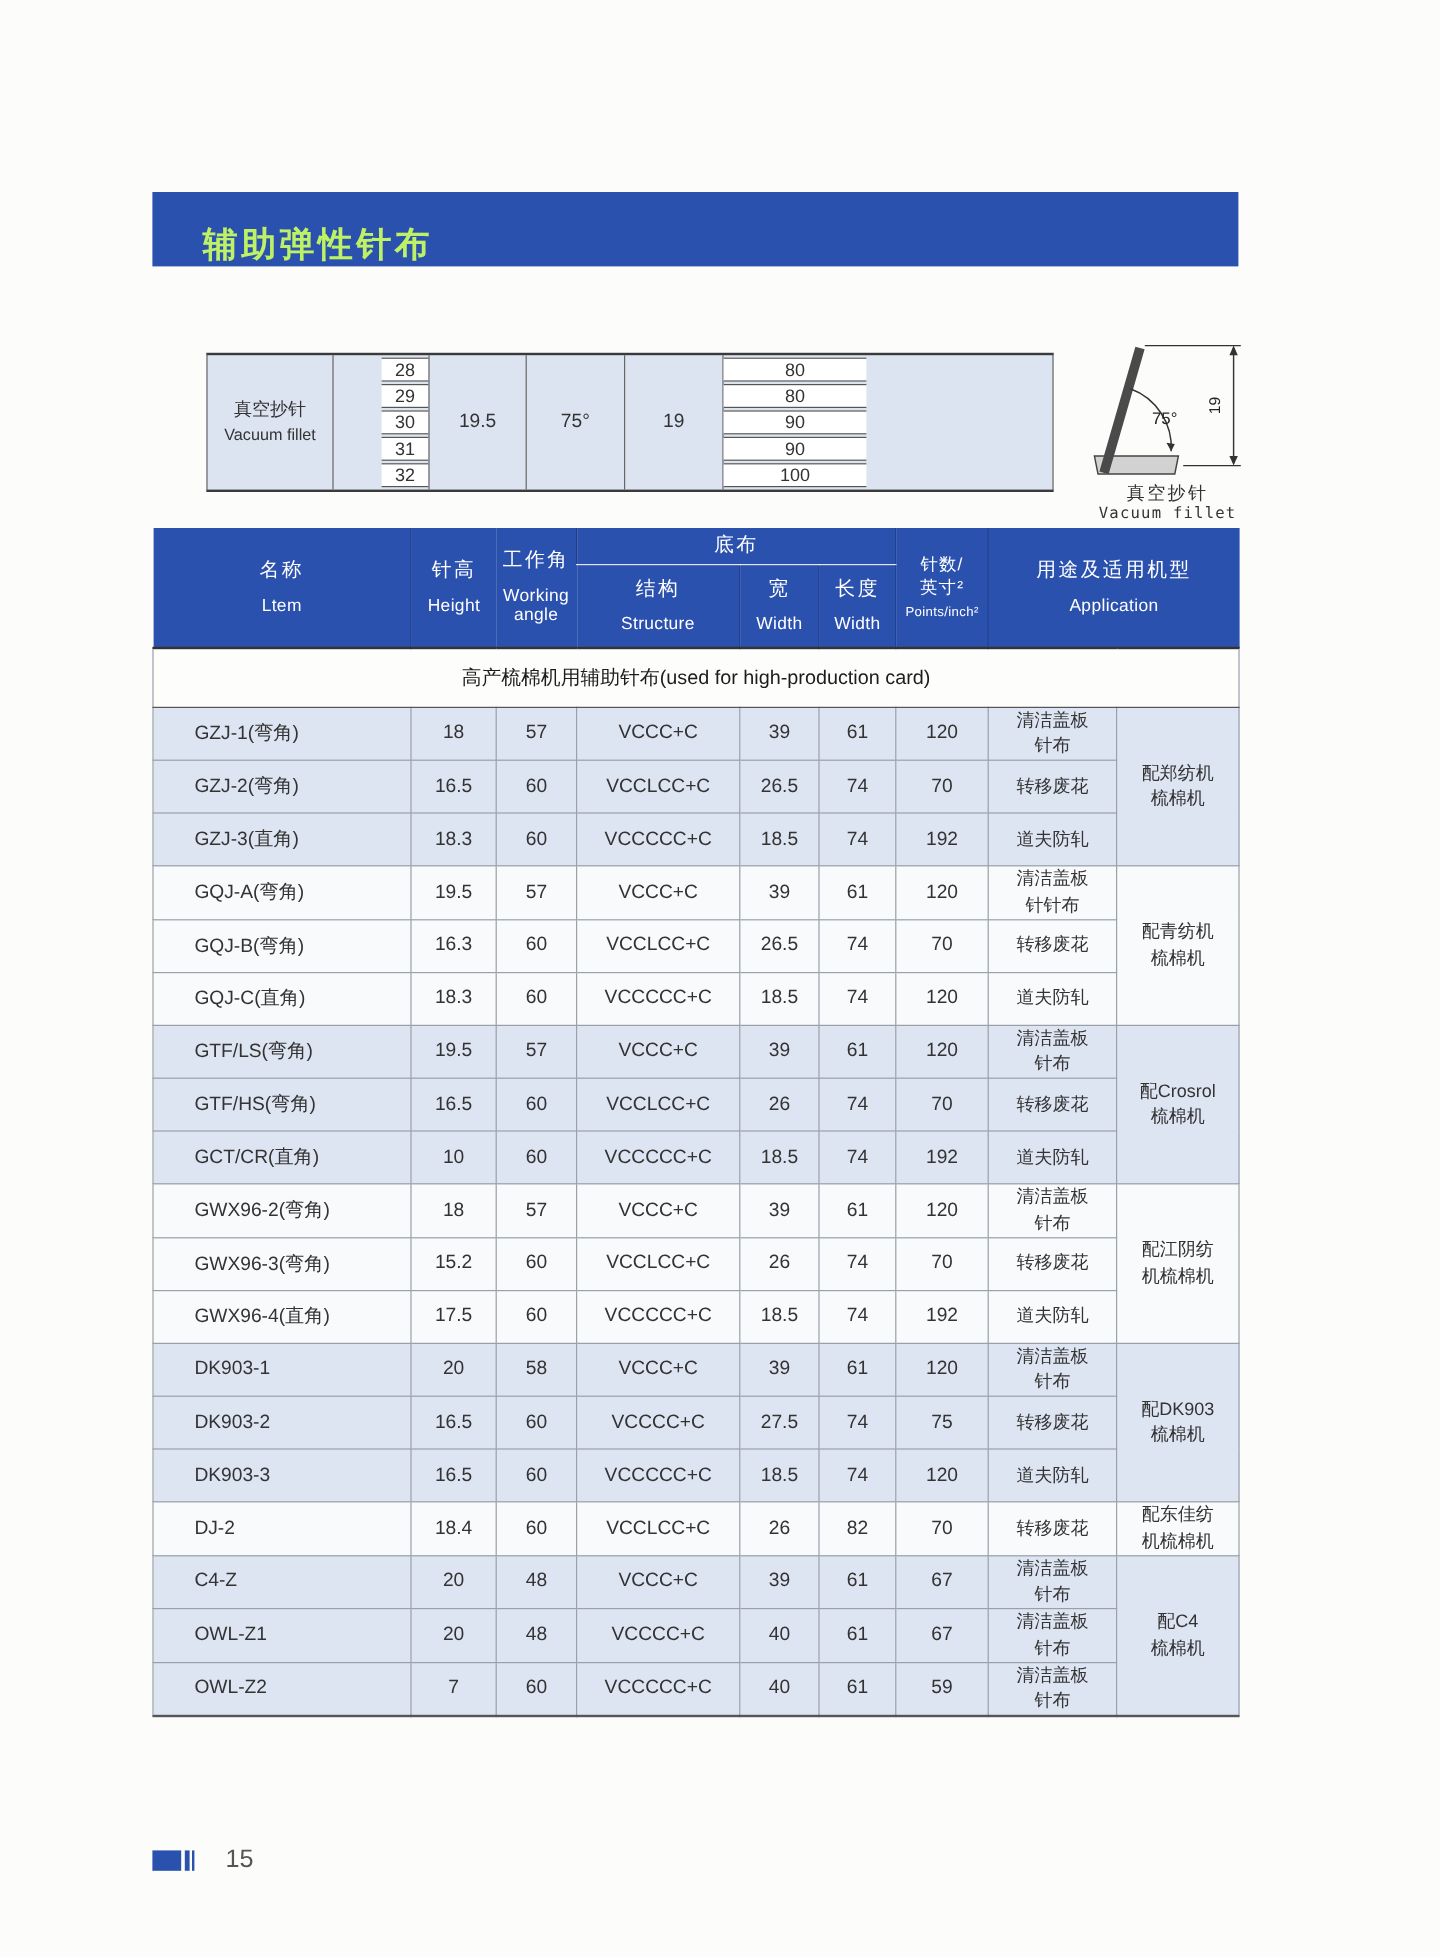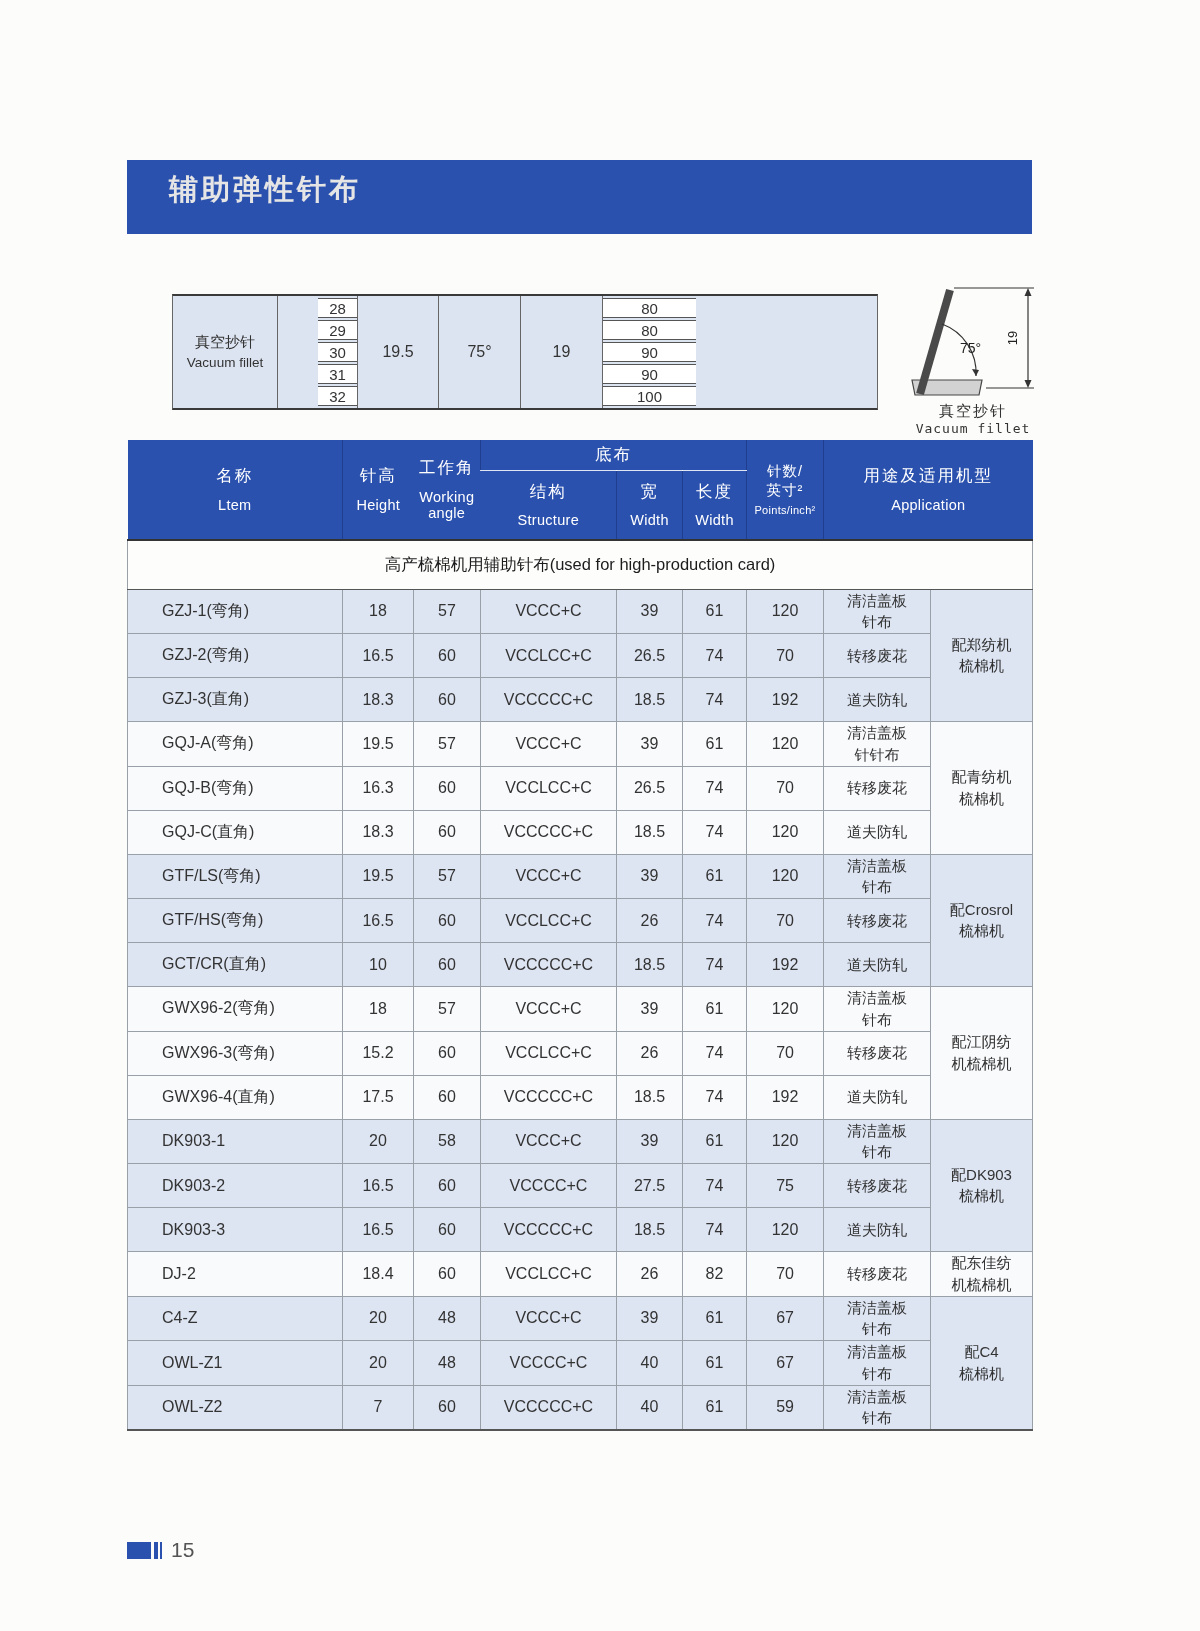--- a/index.html
+++ b/index.html
@@ -1,21 +1,21 @@
 <!DOCTYPE html>
 <html><head>
 <meta charset="utf-8">
 <style>
   * { margin:0; padding:0; box-sizing:border-box; }
   body { font-family:"Liberation Sans", sans-serif; background:#e8e8e8; }
   .page { position:relative; width:1200px; height:1631px; background:#fcfcfa; margin:0 auto; overflow:hidden; }
 
   
-  .banner { position:absolute; left:127px; top:160px; width:905px; height:74px;
-            background:#2b51ae; color:#e5e5e5; padding:10px 0 0 42px; }
+  .banner { position:absolute; left:127px; top:160px; width:905px; height:62px;
+            background:#2b51ae; color:#bef264; padding:24px 0 0 42px; }
   .banner-title { font-size:29px; font-weight:bold; letter-spacing:3px; }
   .banner-subtitle { font-size:13px; font-weight:bold; margin-top:2px; letter-spacing:0.2px; }
 
   
   .top-table { position:absolute; left:172px; top:294px; width:706px; height:116px;
                display:flex; background:#dde4f1;
                border-top:2px solid #3a3a3a; border-bottom:2px solid #3a3a3a;
                border-left:1px solid #666; border-right:1px solid #666;
                color:#333; }
   .tt-col { border-left:1px solid #666; display:flex; flex-direction:column;
@@ -24,21 +24,21 @@
   .tt-label { width:104px; font-size:15px; line-height:1.5; text-align:center; }
   .tt-label .en { font-size:13.5px; }
   .tt-boxes { justify-content:flex-start; padding:2px 0; gap:2px; }
   .tt-box { width:100%; flex:1; background:#fff; border-top:1px solid #555; border-bottom:1px solid #555;
             display:flex; align-items:center; justify-content:center; font-size:15px; }
   .tt-wire  { width:80px;padding-left:40px; }
   .tt-dia   { width:84px; }
   .tt-h     { width:81px; font-size:16px; }
   .tt-angle { width:82px; font-size:16px; }
   .tt-base  { width:82px; font-size:16px; }
-  .tt-points{ width:94px; }
+  .tt-points{ width:120px; }
   .tt-back  { flex:1; font-size:14.5px; line-height:1.45; text-align:center; }
   .tt-back .en { font-size:13.5px; white-space:pre-line; }
 
   
   .diagram { position:absolute; left:893px; top:278px; width:160px; text-align:center; color:#333; }
   .diagram svg { display:block; margin:0 auto; }
   .diagram-caption-zh { font-size:15px; letter-spacing:2px; margin-top:2px; }
   .diagram-caption-en { font-size:13px; font-family:"DejaVu Sans Mono", monospace; letter-spacing:1px; }
 
   
@@ -66,21 +66,21 @@
   tbody tr.group-start td { border-top:1.6px solid #6b7077; }
   td.cell-name { text-align:left; padding-left:34px; }
   td.cell-usage, td.cell-app { font-size:15px; white-space:pre-line; line-height:1.45; }
   table.main tbody { border-bottom:2px solid #555; }
 
   
   .footer { position:absolute; left:127px; top:1538px; display:flex; align-items:center; }
   .marker-sq   { width:24px; height:17px; background:#2b51ae; }
   .marker-bar1 { width:4px;  height:17px; background:#2b51ae; margin-left:3px; }
   .marker-bar2 { width:2px;  height:17px; background:#2b51ae; margin-left:2px; }
-  .page-num { font-size:21px; color:#555; margin-left:9px; }
+  .page-num { font-size:21px; color:#555; margin-left:26px; }
 </style>
 </head>
 <body>
 
 <div class="page">
 
   <div class="banner">
     <div class="banner-title">辅助弹性针布</div>
   </div>
 

